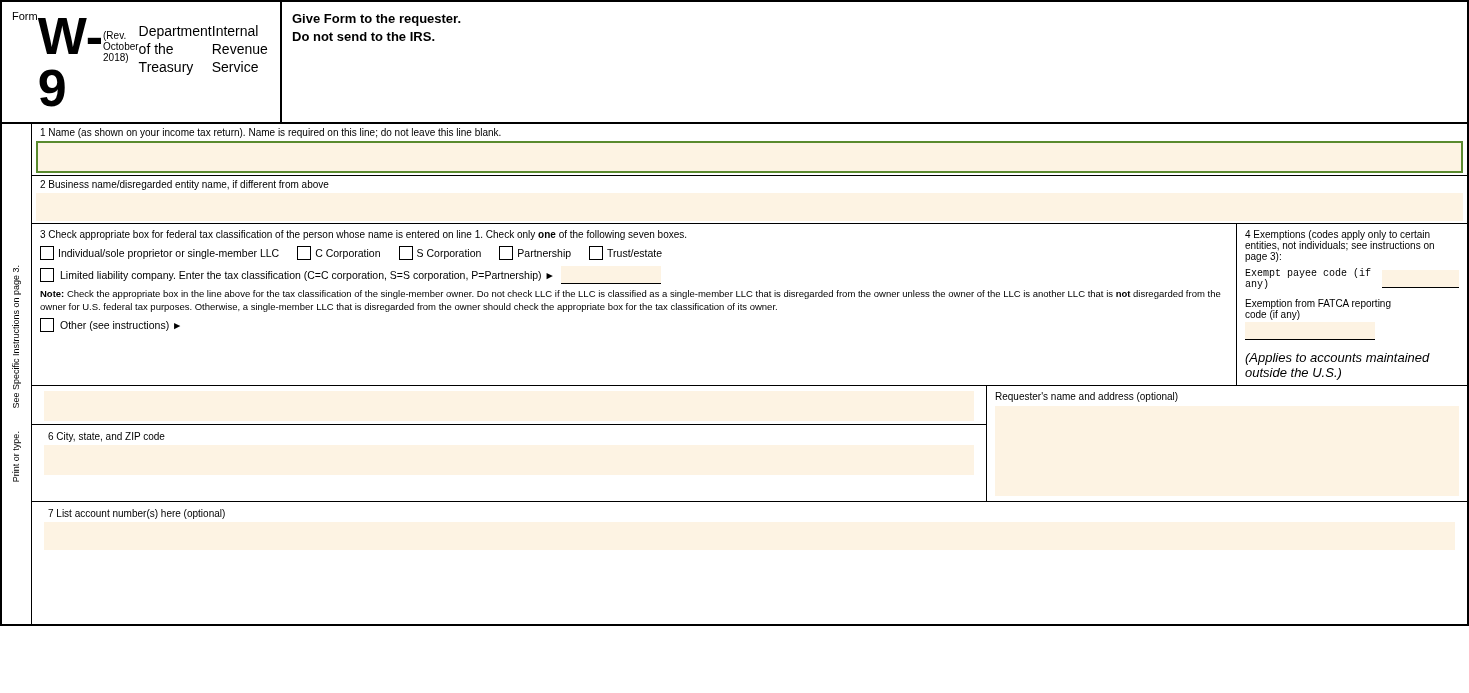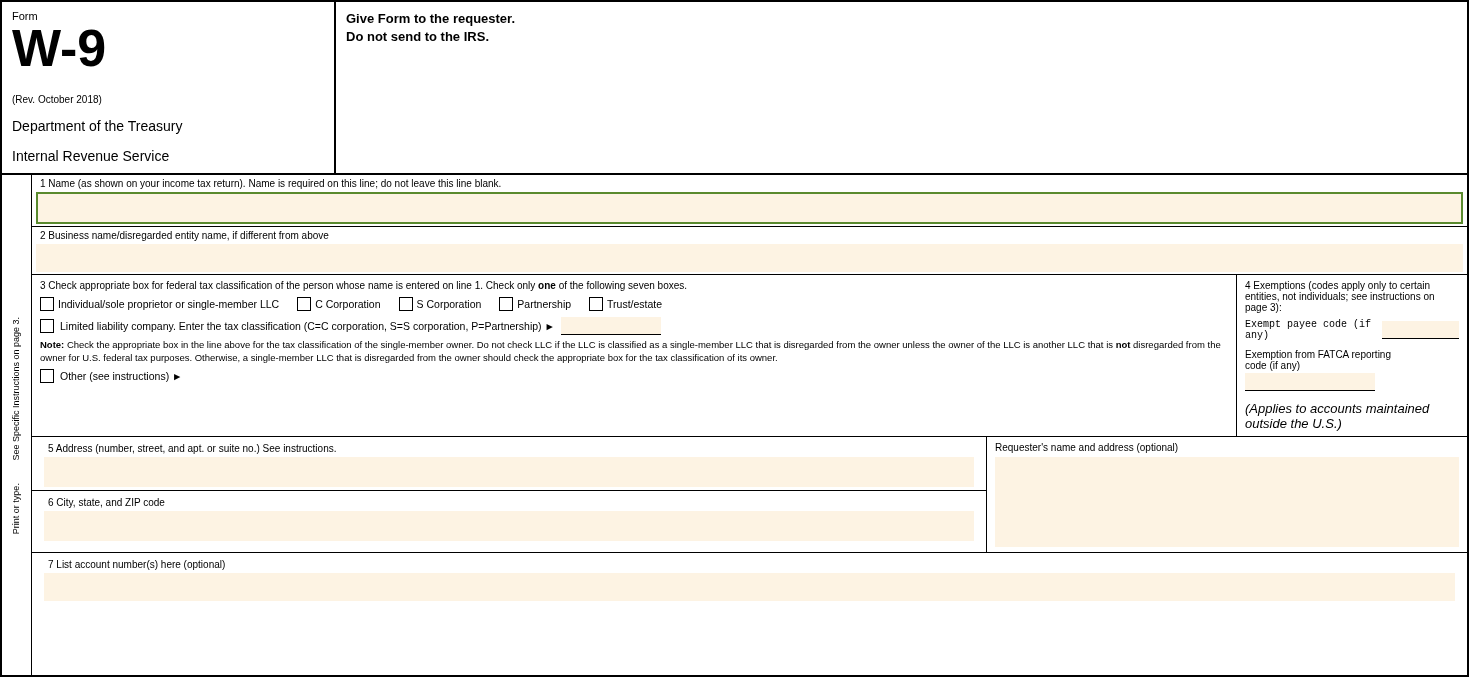--- a/index.html
+++ b/index.html
@@ -13,25 +13,25 @@
       width: 1469px;
       border: 2px solid #000;
       background: #fff;
     }
     
     .header {
       display: flex;
       border-bottom: 2px solid #000;
     }
     .header-left {
-      width: 334px;
+      width: 280px;
       border-right: 2px solid #000;
       padding: 8px 10px;
       display: flex;
-      flex-direction: column;
+      flex-direction: row;
     }
     .header-left .form-label {
       font-size: 11px;
       font-weight: normal;
     }
     .header-left .w9-title {
       font-size: 52px;
       font-weight: bold;
       line-height: 1;
     }
@@ -319,21 +319,20 @@
             <div style="font-size:10px;">code (if any)</div>
             <div style="background:#fdf3e3; border-bottom:1px solid #000; width:130px; height:18px; margin-top:2px;"></div>
           </div>
           <div class="applies-note" style="font-size:13px; font-style:italic; margin-top:10px;">(Applies to accounts maintained outside the U.S.)</div>
         </div>
       </div>
 
       <div class="section-56-req">
         <div class="section-56">
           <div class="section-5">
-            <div class="field-label">5  Address (number, street, and apt. or suite no.) See instructions.</div>
             <div style="background:#fdf3e3; height:30px; margin:2px 4px;"></div>
           </div>
           <div class="section-6">
             <div class="field-label">6  City, state, and ZIP code</div>
             <div style="background:#fdf3e3; height:30px; margin:2px 4px;"></div>
           </div>
         </div>
         <div class="requester-box">
           <div class="requester-label">Requester's name and address (optional)</div>
           <div style="background:#fdf3e3; height:90px; width:100%;"></div>

